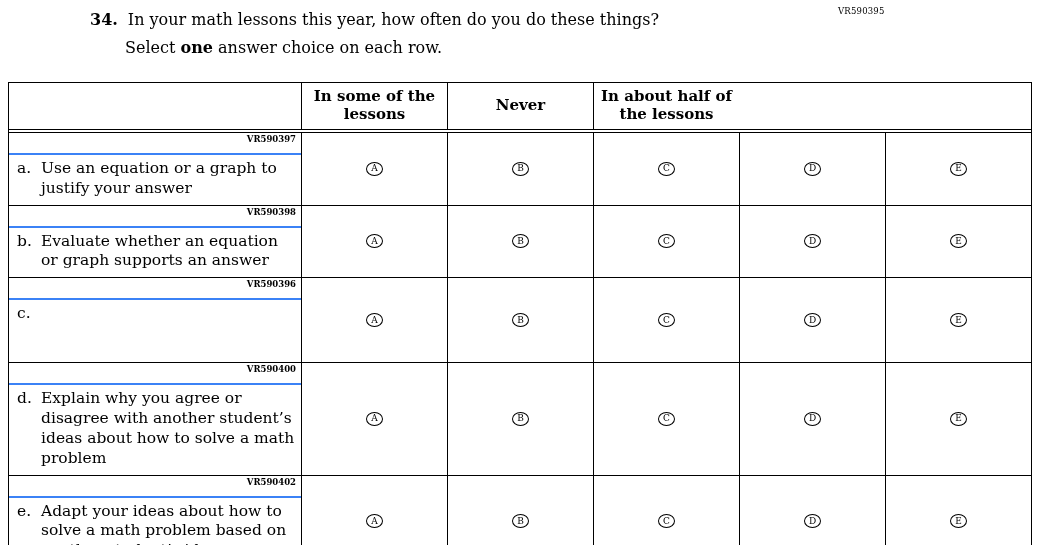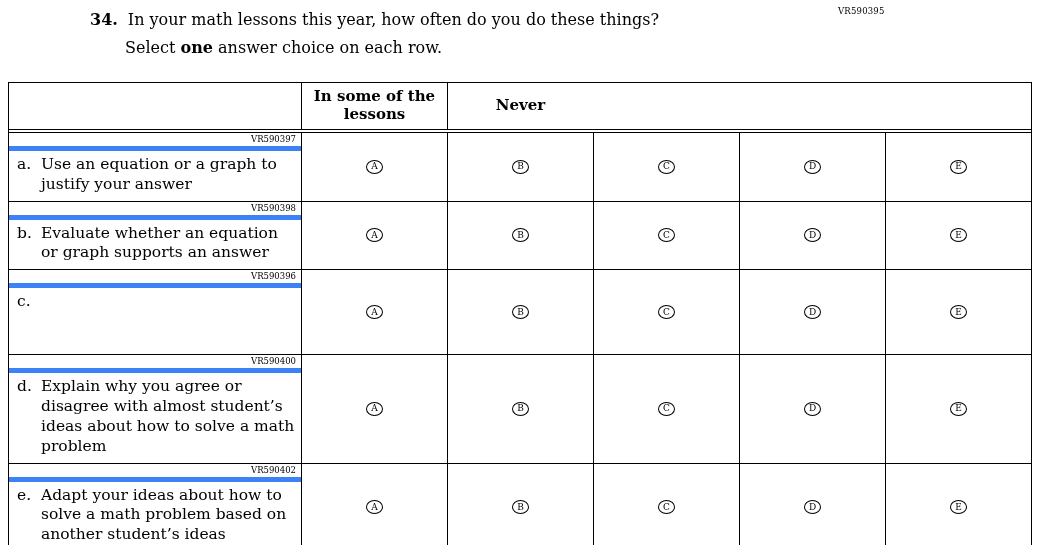--- a/index.html
+++ b/index.html
@@ -59,25 +59,26 @@
     font-size: 15px;
     line-height: 1.18;
     padding: 4px 3px;
   }
   .header-row .stem-head { justify-content: flex-start; }
 
   .body-row + .body-row { border-top: 1px solid #000; }
 
   .stem-cell { display: flex; flex-direction: column; }
   .item-code {
-    border-bottom: 5px solid #3b82f6;
+    border-bottom: 2px solid #3b82f6;
     font-size: 8.5px;
     text-align: right;
-    padding: 1px 5px 1px 0;
+    padding: 1px 5px 8px 0;
     line-height: 11px;
+    font-weight: bold;
   }
   .stem {
     display: flex;
     padding: 4px 6px 6px 8px;
     font-size: 15.5px;
     line-height: 1.28;
   }
   .item-letter { width: 24px; flex: 0 0 24px; }
   .item-text { flex: 1; }
 
@@ -118,20 +119,21 @@
   </div>
 
   <div class="instruction"><span>Select </span><span class="bold">one</span><span> answer choice on each row.</span></div>
 
   <div class="form-table">
 
     <div class="row header-row">
       <div class="cell stem-head"></div>
       <div class="cell">In some of the lessons</div>
       <div class="cell">Never</div>
+      <div class="cell">In about half of the lessons</div>
     </div>
 
     <div class="row body-row r-a">
       <div class="cell stem-cell">
         <div class="item-code">VR590397</div>
         <div class="stem">
           <span class="item-letter">a.</span>
           <span class="item-text">Use an equation or a graph to justify your answer</span>
         </div>
       </div>
@@ -229,21 +231,21 @@
             <span>E</span>
           </span>
         </div>
     </div>
 
     <div class="row body-row r-d">
       <div class="cell stem-cell">
         <div class="item-code">VR590400</div>
         <div class="stem">
           <span class="item-letter">d.</span>
-          <span class="item-text">Explain why you agree or disagree with almost student’s ideas about how to solve a math problem</span>
+          <span class="item-text">Explain why you agree or disagree with another student’s ideas about how to solve a math problem</span>
         </div>
       </div>
       <div class="cell opt-cell">
           <span class="bubble">
             <span>A</span>
           </span>
         </div>
       <div class="cell opt-cell">
           <span class="bubble">
             <span>B</span>

